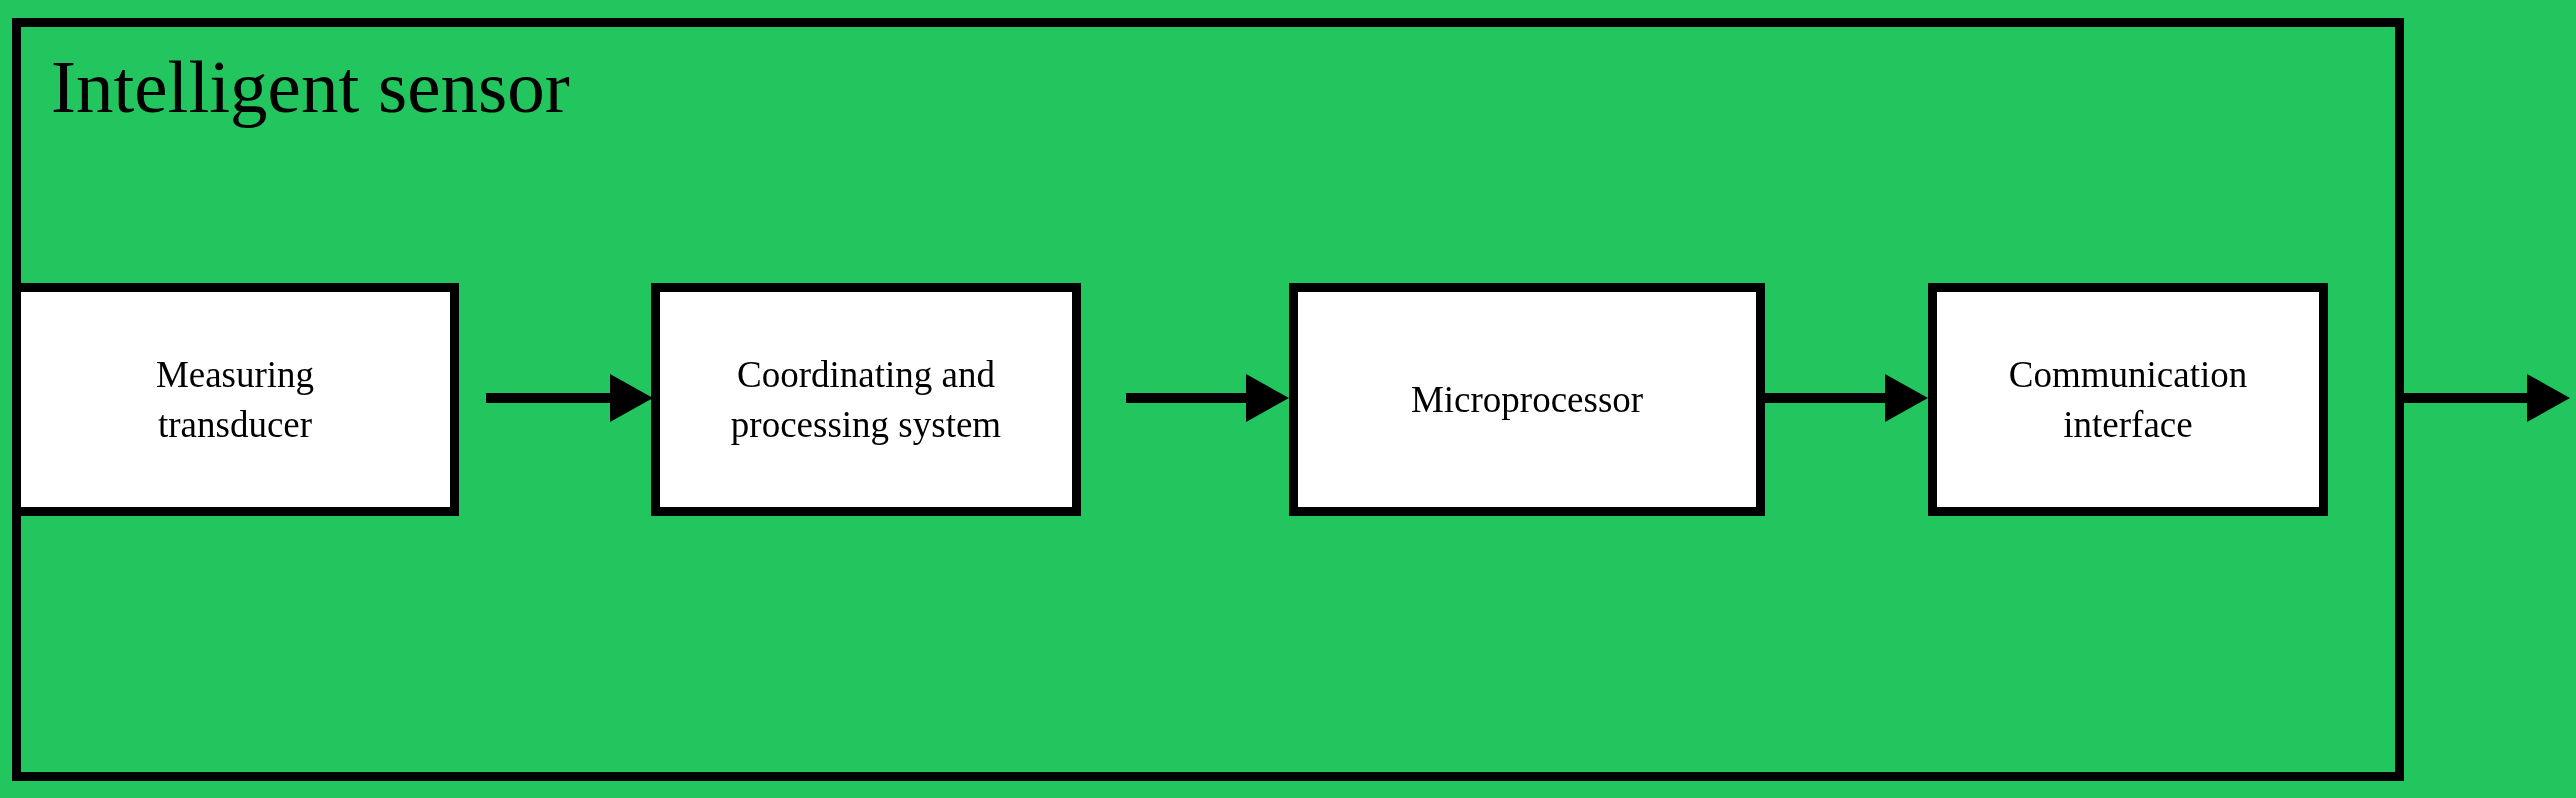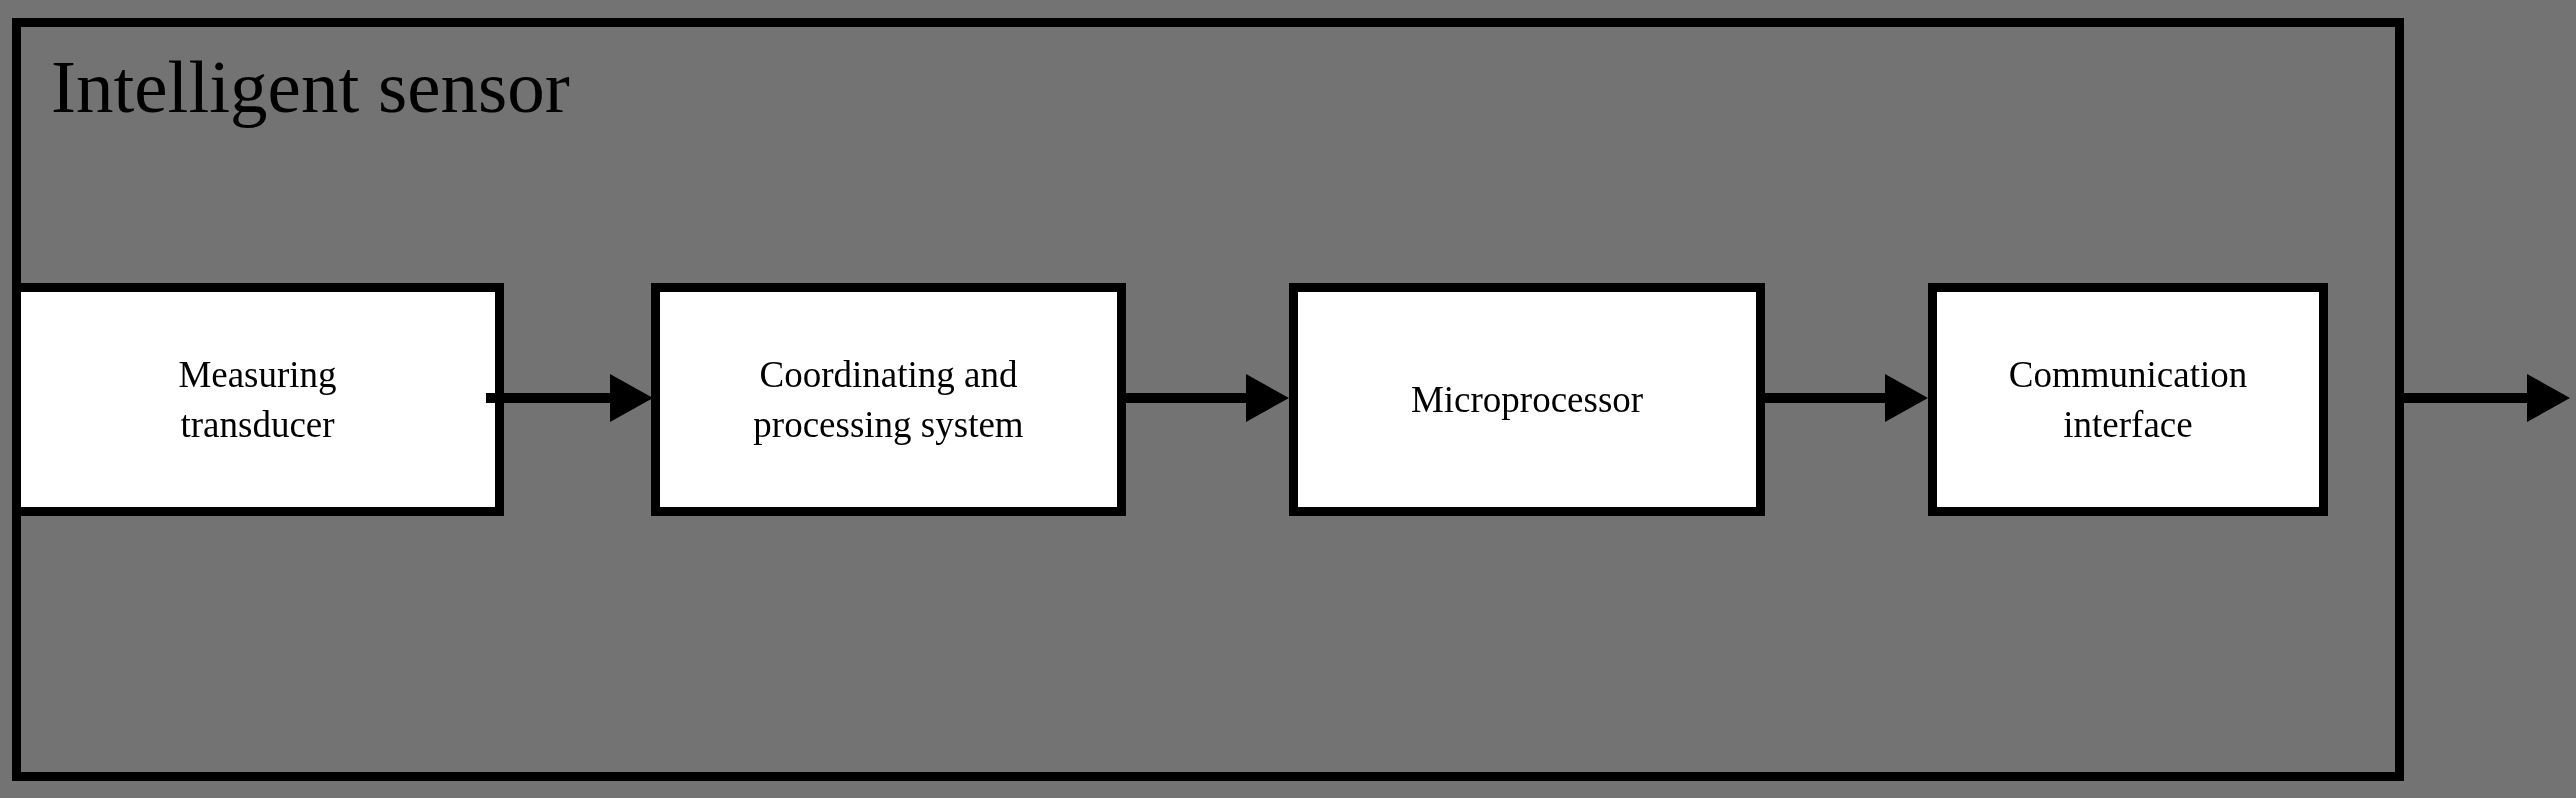--- a/index.html
+++ b/index.html
@@ -4,21 +4,21 @@
 <style>
   html, body {
     margin: 0;
     padding: 0;
     background: #ffffff;
   }
   .page {
     position: relative;
     width: 2576px;
     height: 798px;
-    background: #737373;
+    background: #22c55e;
     font-family: "Liberation Serif", serif;
     color: #000000;
     overflow: hidden;
   }
   .outer-box {
     position: absolute;
     left: 11.5px;
     top: 18px;
     width: 2392px;
     height: 763px;
@@ -46,22 +46,22 @@
     align-items: center;
     justify-content: center;
     text-align: center;
   }
   .block-label {
     font-size: 37px;
     line-height: 1.35;
     white-space: pre-line;
     color: #000000;
   }
-  .block-1 { left: 11.5px;   width: 492px; }
-  .block-2 { left: 651px;  width: 475px; }
+  .block-1 { left: 11.5px;   width: 447px; }
+  .block-2 { left: 651px;  width: 430px; }
   .block-3 { left: 1289px; width: 476px; justify-content: center; }
   .block-4 { left: 1928px; width: 400px; }
 
   .arrow-shaft {
     position: absolute;
     top: 393px;
     height: 9.8px;
     background: #000000;
   }
   .arrow-head {

